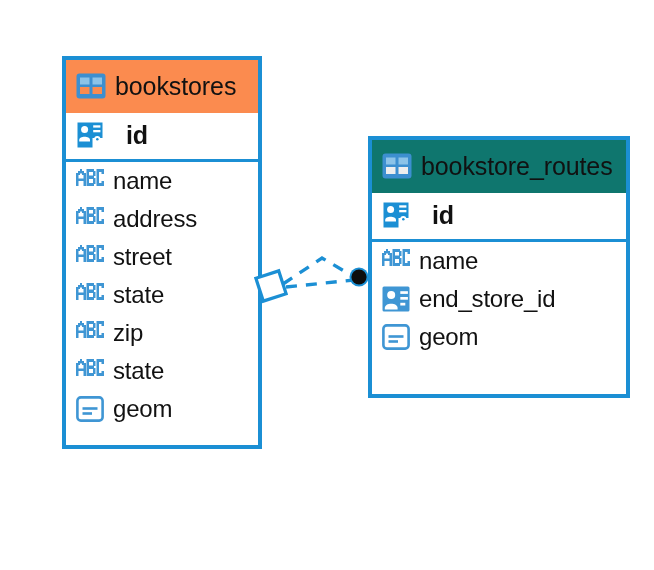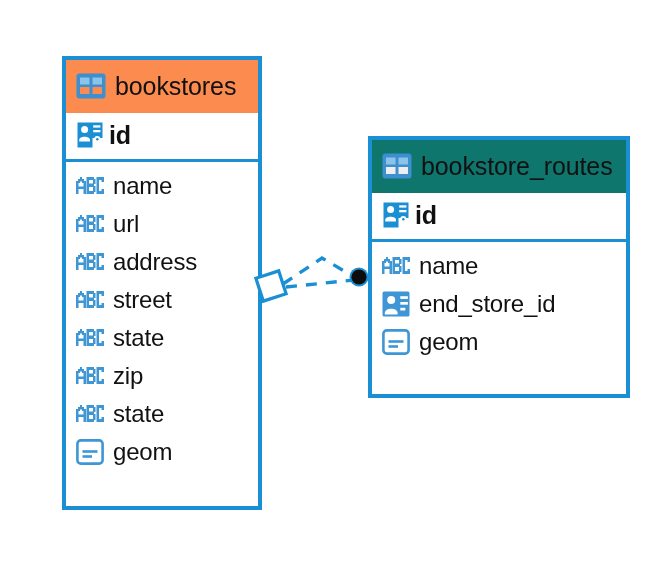--- a/index.html
+++ b/index.html
@@ -41,41 +41,40 @@
     font-size: 25px;
     color: #111111;
     line-height: 1.05;
     white-space: nowrap;
     letter-spacing: -0.1px;
   }
 
   .pk-row {
     display: flex;
     align-items: center;
-    gap: 5px;
+    gap: 22px;
     padding: 5px 10px 7px 10px;
     border-bottom: 3px solid #1b8fd4;
     box-sizing: border-box;
   }
 
   .pk-label {
     font-size: 25px;
     font-weight: bold;
     color: #111111;
     line-height: 1.05;
     letter-spacing: -0.2px;
   }
 
   .field-list {
     padding: 5px 0 6px 0;
   }
 
   .field-row {
     display: flex;
-    align-items: center;
     gap: 9px;
     padding: 1px 10px 1px 10px;
     box-sizing: border-box;
     height: 38px;
   }
 
   .field-label {
     font-size: 24px;
     color: #111111;
     line-height: 1.05;
@@ -104,21 +103,21 @@
     width: 654px;
     height: 570px;
     pointer-events: none;
   }
 </style>
 </head>
 <body>
 
 <div class="canvas">
 
-  <div class="entity" style="left:62px; top:56px; width:200px; height:454px;">
+  <div class="entity" style="left:62px; top:56px; width:200px; height:393px;">
 
     <div class="entity-header" style="background:#fb8b4f; height:53px;">
       <span class="icon icon-table">
         <svg viewBox="0 0 30 26" width="30" height="26" aria-hidden="true">
           <rect x="0.5" y="0.5" width="29" height="25" rx="3" ry="3" fill="#3d8fd0"></rect>
           <rect x="4" y="4.5" width="9.5" height="7" fill="#8cc3e8"></rect>
           <rect x="16.5" y="4.5" width="9.5" height="7" fill="#8cc3e8"></rect>
           <rect x="4" y="14" width="9.5" height="7" fill="#fb8b4f"></rect>
           <rect x="16.5" y="14" width="9.5" height="7" fill="#fb8b4f"></rect>
         </svg>
@@ -155,32 +154,20 @@
             <g fill="#3f96d4">
               <path d="M0 18 V5 H2 V3 H4 V1 H6 V3 H8 V5 H10 V18 H7.5 V13 H2.5 V18 Z M2.5 10.5 H7.5 V7 H6 V5.5 H4 V7 H2.5 Z"></path>
               <path d="M10.5 18 V1 H18 V3 H19.5 V8 H18 V10 H19.5 V16 H18 V18 Z M13 7.5 H17 V4 H13 Z M13 15 H17 V11 H13 Z"></path>
               <path d="M20.5 18 V1 H28 V6 H25.5 V4 H23 V15 H25.5 V13 H28 V18 Z"></path>
             </g>
           </svg>
         </span>
         <span class="field-label">name</span>
       </div>
 
-      <div class="field-row">
-        <span class="icon icon-abc">
-          <svg viewBox="0 0 28 20" width="28" height="20" aria-hidden="true">
-            <g fill="#3f96d4">
-              <path d="M0 18 V5 H2 V3 H4 V1 H6 V3 H8 V5 H10 V18 H7.5 V13 H2.5 V18 Z M2.5 10.5 H7.5 V7 H6 V5.5 H4 V7 H2.5 Z"></path>
-              <path d="M10.5 18 V1 H18 V3 H19.5 V8 H18 V10 H19.5 V16 H18 V18 Z M13 7.5 H17 V4 H13 Z M13 15 H17 V11 H13 Z"></path>
-              <path d="M20.5 18 V1 H28 V6 H25.5 V4 H23 V15 H25.5 V13 H28 V18 Z"></path>
-            </g>
-          </svg>
-        </span>
-        <span class="field-label">url</span>
-      </div>
 
 
       <div class="field-row">
         <span class="icon icon-abc">
           <svg viewBox="0 0 28 20" width="28" height="20" aria-hidden="true">
             <g fill="#3f96d4">
               <path d="M0 18 V5 H2 V3 H4 V1 H6 V3 H8 V5 H10 V18 H7.5 V13 H2.5 V18 Z M2.5 10.5 H7.5 V7 H6 V5.5 H4 V7 H2.5 Z"></path>
               <path d="M10.5 18 V1 H18 V3 H19.5 V8 H18 V10 H19.5 V16 H18 V18 Z M13 7.5 H17 V4 H13 Z M13 15 H17 V11 H13 Z"></path>
               <path d="M20.5 18 V1 H28 V6 H25.5 V4 H23 V15 H25.5 V13 H28 V18 Z"></path>
             </g>

